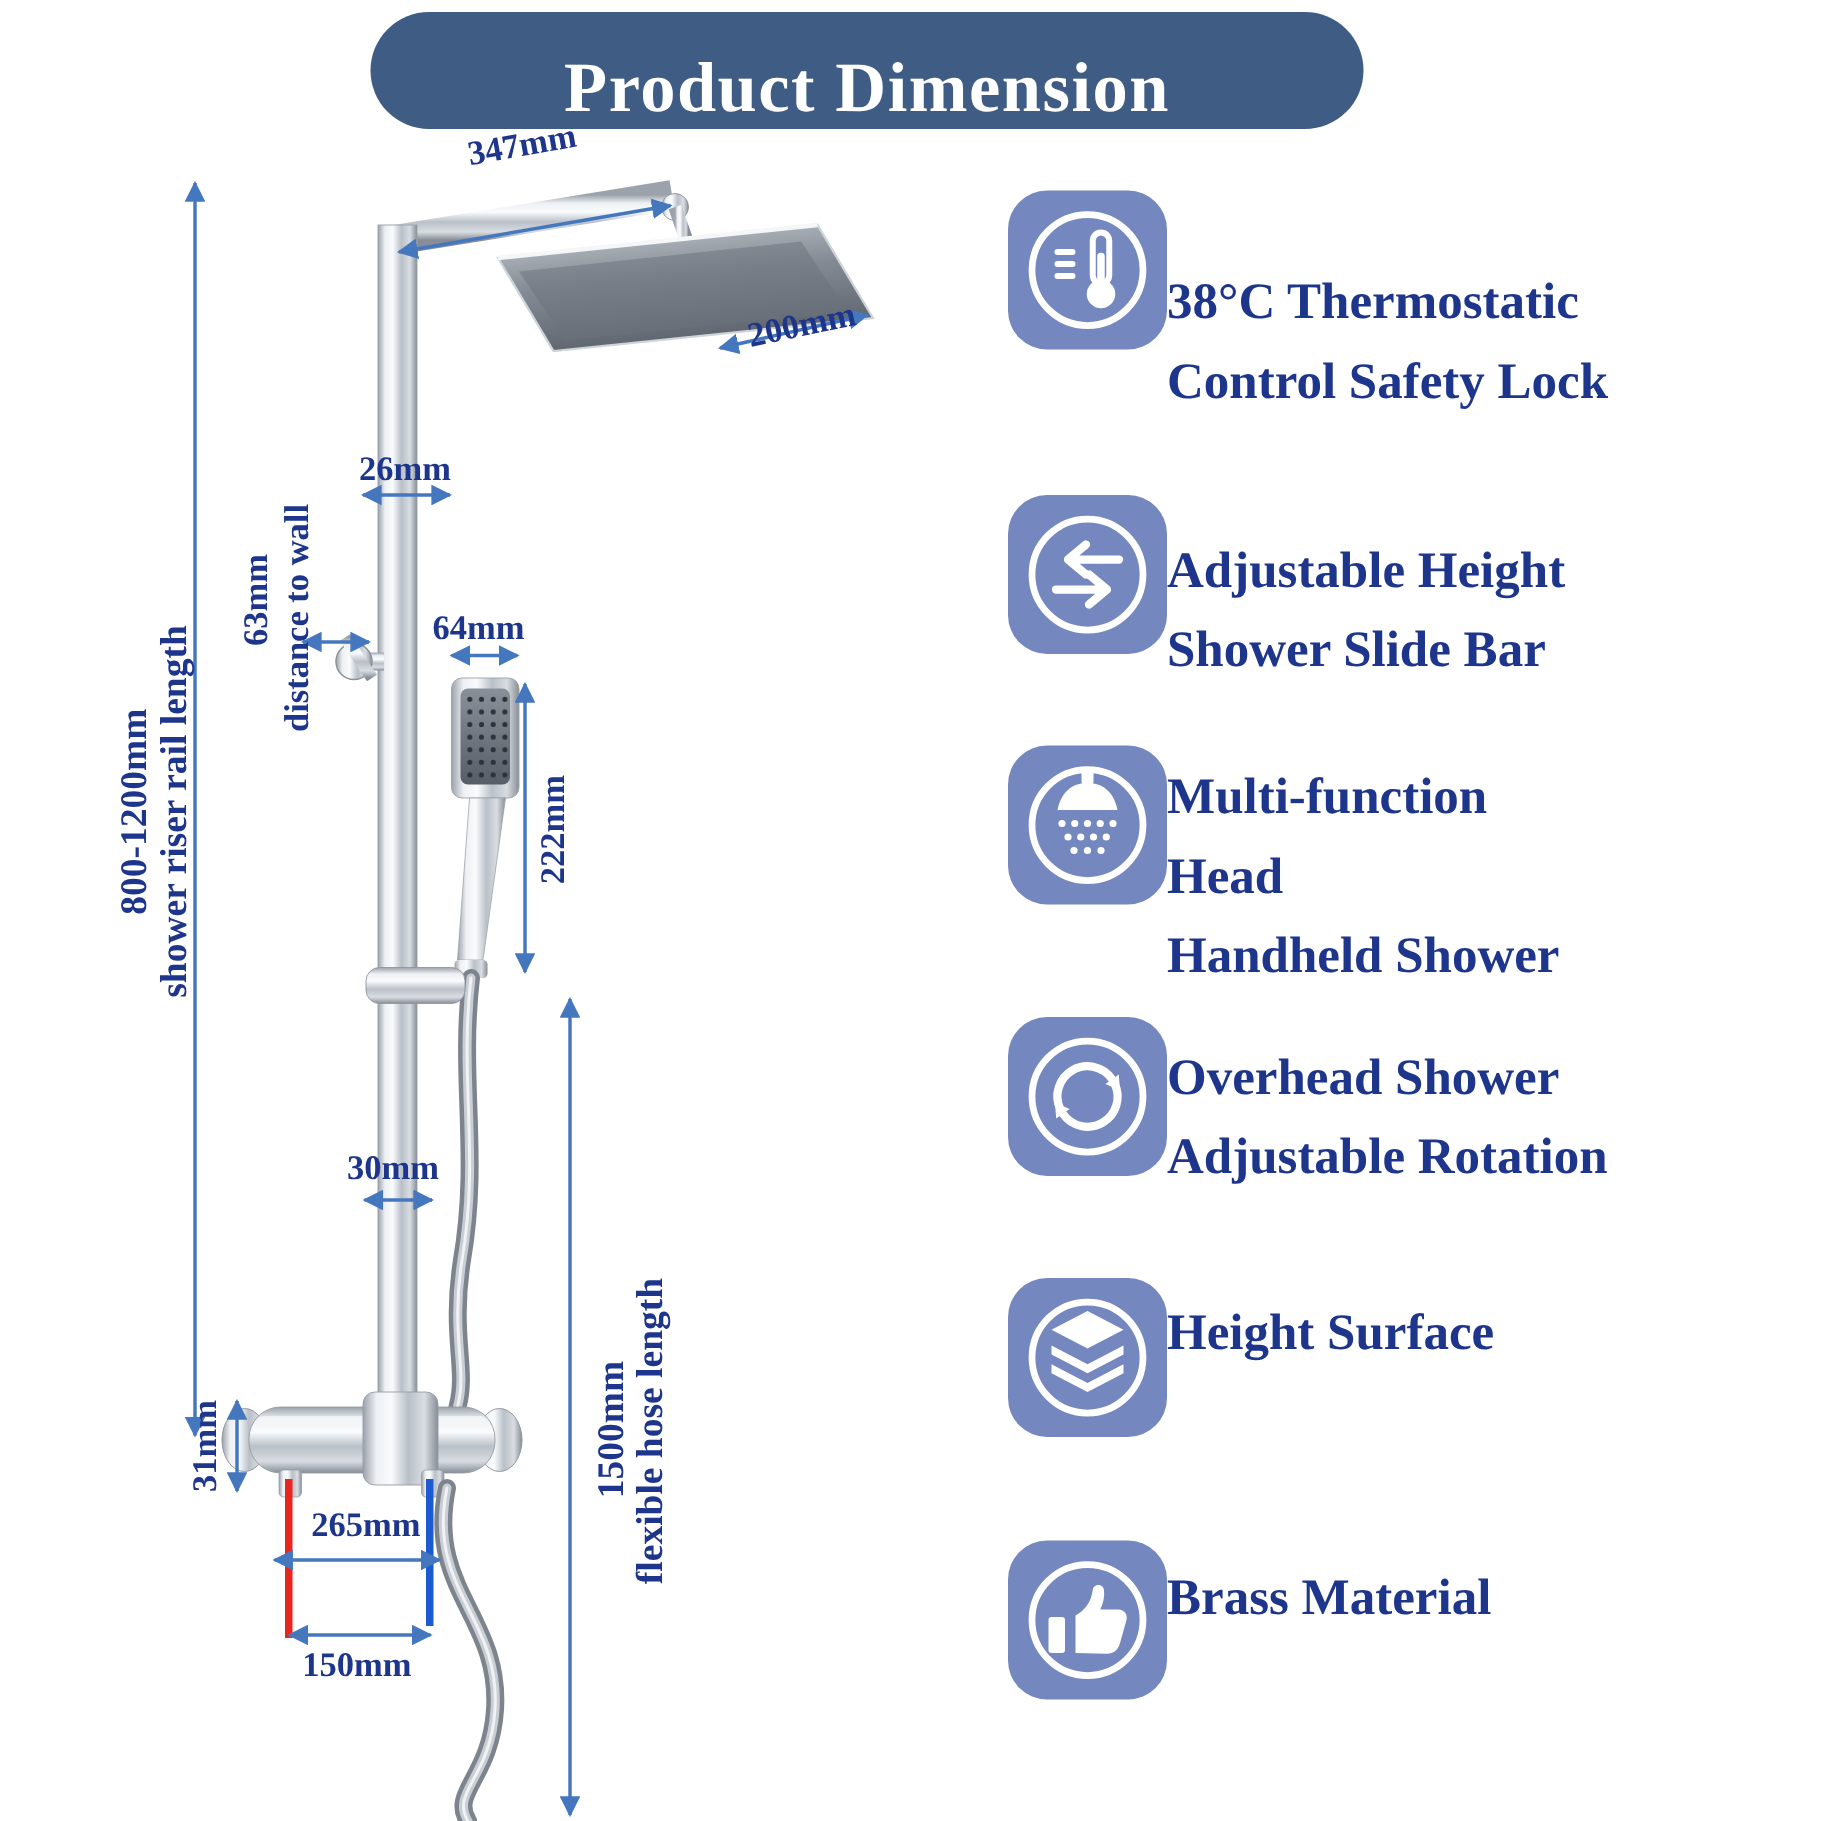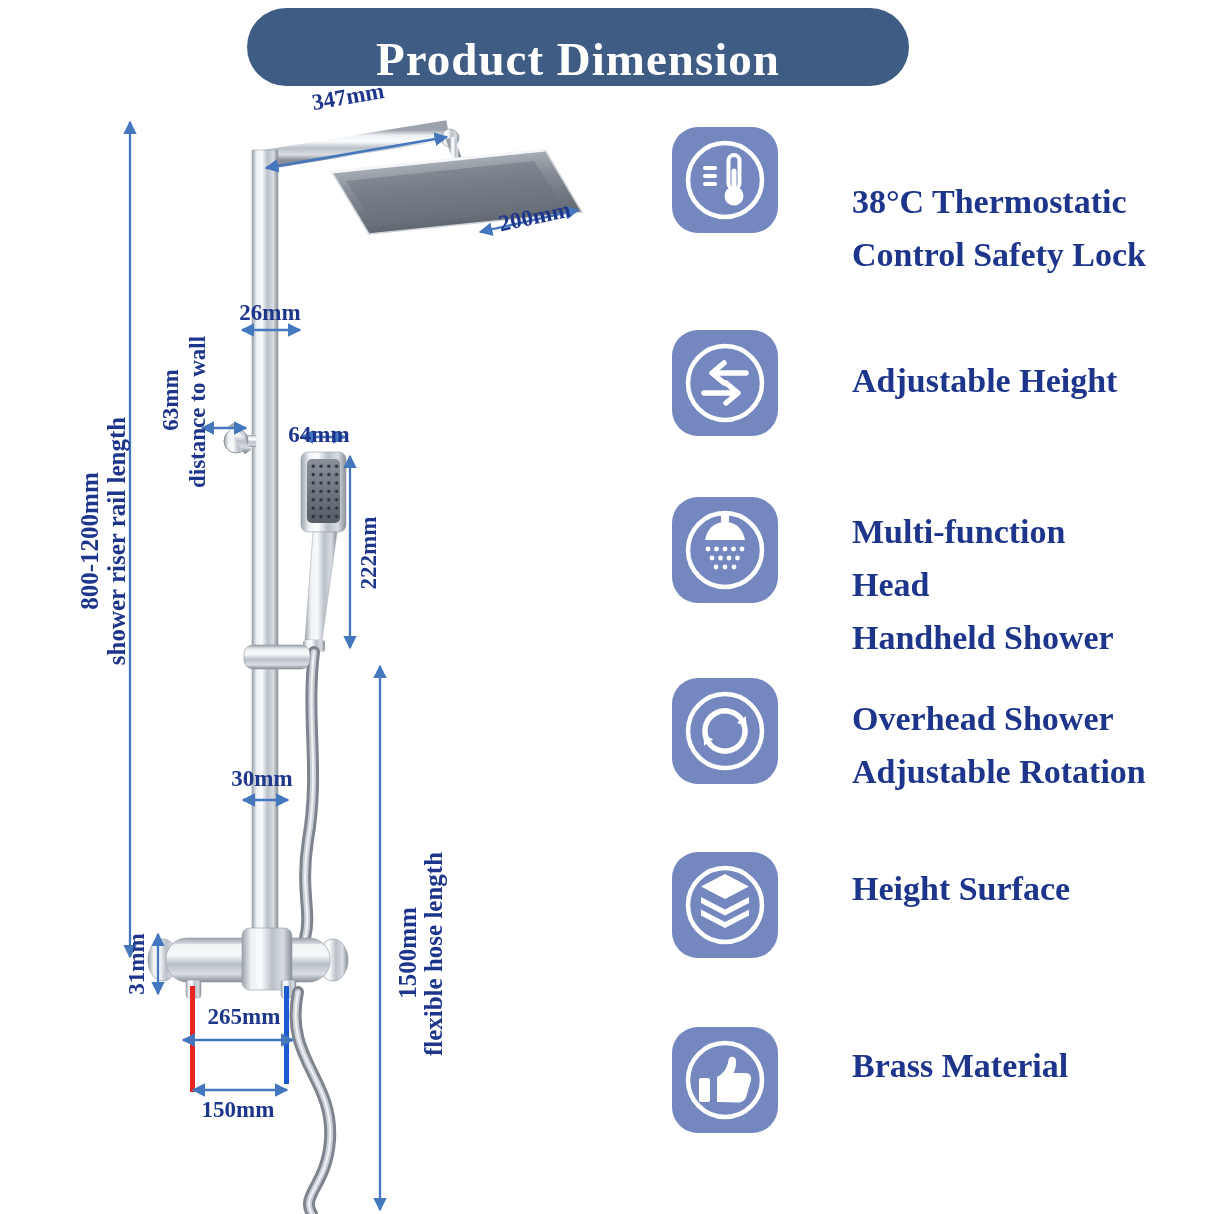--- a/index.html
+++ b/index.html
@@ -19,21 +19,21 @@
 
   .dar{stroke:var(--arrow_blue);stroke-width:2.3px}
   #da path{fill:var(--arrow_blue)}
   .hotline{fill:var(--hot_red)}
   .coldline{fill:var(--cold_blue)}
 
   .feature{position:absolute;left:672px;display:flex;align-items:flex-start}
   .icon-box{width:106px;height:106px;border-radius:26px;background:var(--icon_bg);
             flex:none;display:flex;align-items:center;justify-content:center}
   .icon-box svg{width:106px;height:106px;display:block}
-  .ftext{margin-left:74px}
+  .ftext{}
   .fline{font-size:34px;font-weight:bold;color:var(--text_blue);line-height:53px;white-space:nowrap}
 
   .ring{fill:none;stroke:#fff;stroke-width:4.5}
   .ifl{fill:#fff}
   .iso{fill:none;stroke:#fff;stroke-width:4}
   .ist{stroke:#fff;stroke-width:4;stroke-linecap:round}
   .ist2{stroke:#fff;stroke-width:5;stroke-linecap:round}
   .iarrow{fill:none;stroke:#fff;stroke-width:5.5;stroke-linecap:round;stroke-linejoin:round}
   .iarc{fill:none;stroke:#fff;stroke-width:5.5;stroke-linecap:round}
 </style>
@@ -158,21 +158,21 @@
       <line class="dar" x1="193" y1="1090" x2="287" y2="1090" marker-start="url(#da)" marker-end="url(#da)"></line>
       <line class="dar" x1="380" y1="666" x2="380" y2="1210" marker-start="url(#da)" marker-end="url(#da)"></line>
     </g>
   </svg>
 
   <div class="dim" style="left:298px;top:84px;width:100px;transform:rotate(-10deg)">347mm</div>
   <div class="dim" style="left:487px;top:204px;width:95px;transform:rotate(-12deg)">200mm</div>
   <div class="dim" style="left:228px;top:300px;width:84px">26mm</div>
   <div class="dim vert" style="left:158px;top:446px;width:92px">63mm</div>
   <div class="dim vert" style="left:185px;top:512px;width:200px">distance to wall</div>
-  <div class="dim" style="left:284px;top:422px;width:70px">64mm</div>
+  <div class="dim" style="left:284px;top:406px;width:70px">64mm</div>
   <div class="dim vert" style="left:356px;top:612px;width:118px">222mm</div>
   <div class="dim vert big" style="left:76px;top:960px;width:838px">800-1200mm</div>
   <div class="dim vert big" style="left:103px;top:960px;width:838px">shower riser rail length</div>
   <div class="dim" style="left:224px;top:766px;width:76px">30mm</div>
   <div class="dim vert" style="left:124px;top:996px;width:64px">31mm</div>
   <div class="dim" style="left:198px;top:1004px;width:92px">265mm</div>
   <div class="dim" style="left:192px;top:1097px;width:92px">150mm</div>
   <div class="dim vert big" style="left:394px;top:1072px;width:238px">1500mm</div>
   <div class="dim vert big" style="left:420px;top:1078px;width:248px">flexible hose length</div>
 
@@ -197,20 +197,21 @@
   <div class="feature" style="top:330px">
     <div class="icon-box">
       <svg viewBox="0 0 106 106">
         <circle class="ring" cx="53" cy="53" r="37"></circle>
         <path class="iarrow" d="M74 43 H42 M52 33 L40 43 L52 53"></path>
         <path class="iarrow" d="M32 63 H64 M54 53 L66 63 L54 73"></path>
       </svg>
     </div>
     <div class="ftext" style="margin-top:24px">
       <div class="fline">Adjustable Height</div>
+      <div class="fline">Shower Slide Bar</div>
     </div>
   </div>
 
   <div class="feature" style="top:497px">
     <div class="icon-box">
       <svg viewBox="0 0 106 106">
         <circle class="ring" cx="53" cy="53" r="37"></circle>
         <rect class="ifl" x="49" y="17" width="8" height="9" rx="2"></rect>
         <path class="ifl" d="M53 25 c-12 0 -18 8 -20 18 h40 c-2 -10 -8 -18 -20 -18 z"></path>
         <circle class="ifl" cx="36" cy="52" r="2.4"></circle>

